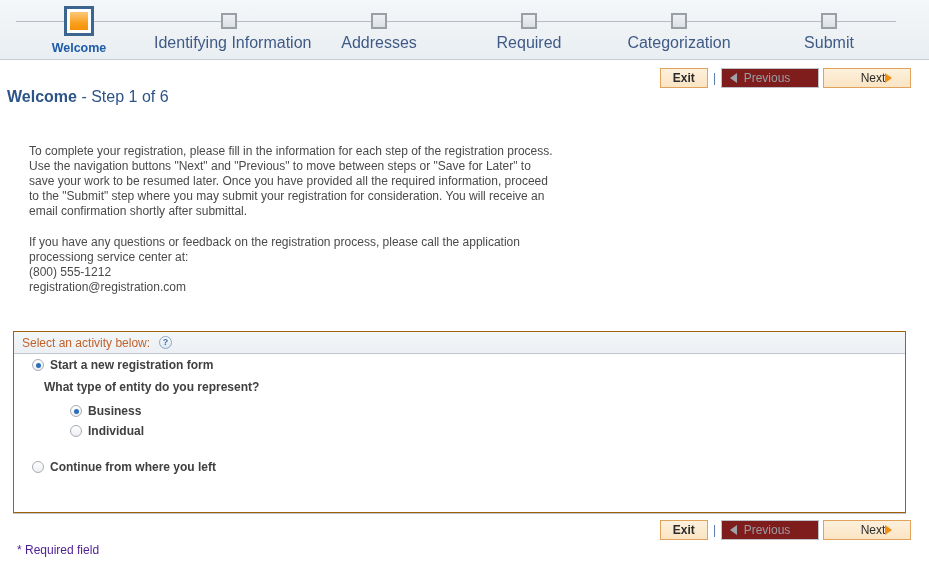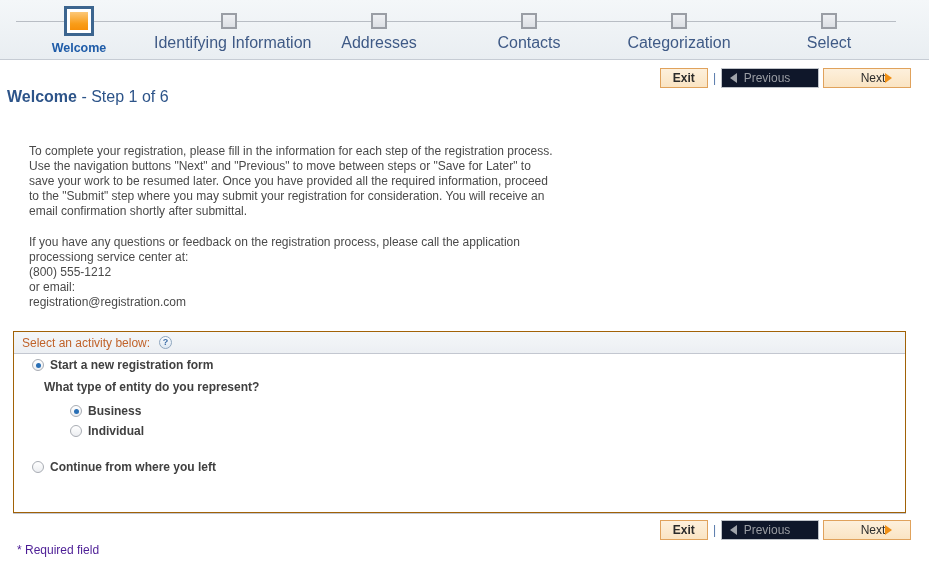--- a/index.html
+++ b/index.html
@@ -106,21 +106,21 @@
     padding: 0 6px;
   }
   .wbtn.exit { width: 48px; font-weight: bold; }
   .wbtn.next {
     width: 88px;
     padding: 0 9px 0 28px;
   }
   .wbtn.prev {
     width: 98px;
     border: 1px solid #bfc3c9;
-    background: #0f172a;
+    background: #7f1d1d;
     color: #9a9da3;
     cursor: default;
     justify-content: space-between;
     padding: 0 14px 0 8px;
   }
   .bar-sep {
     color: #5577aa;
     margin: 0 5px;
     font-size: 12px;
     line-height: 16px;
@@ -290,31 +290,31 @@
     <div class="step-label">Identifying Information</div>
   </div>
 
   <div class="step" style="left:379px">
     <div class="step-marker"></div>
     <div class="step-label">Addresses</div>
   </div>
 
   <div class="step" style="left:529px">
     <div class="step-marker"></div>
-    <div class="step-label">Contacts</div>
+    <div class="step-label">Required</div>
   </div>
 
   <div class="step" style="left:679px">
     <div class="step-marker"></div>
     <div class="step-label">Categorization</div>
   </div>
 
   <div class="step" style="left:829px">
     <div class="step-marker"></div>
-    <div class="step-label">Select</div>
+    <div class="step-label">Submit</div>
   </div>
 </div>
 
 <div class="btn-bar" id="btn-bar-top">
   <div class="wbtn exit">Exit</div>
   <div class="bar-sep">|</div>
   <div class="wbtn prev">
     <span class="tri-left"></span>
     <span>Previous</span>
     <span style="width:7px"></span>
@@ -328,21 +328,20 @@
 
 <div id="page-title">
   <span class="strong">Welcome</span><span class="light"> - Step 1 of 6</span>
 </div>
 
 <div id="intro">
   <p>To complete your registration, please fill in the information for each step of the registration process.  Use the navigation buttons "Next" and "Previous" to move between steps or "Save for Later" to save your work to be resumed later.  Once you have provided all the required information, proceed to the "Submit" step where you may submit your registration for consideration.  You will receive an email confirmation shortly after submittal.</p>
   <p>
     <span>If you have any questions or feedback on the registration process, please call the application processiong service center at:</span>
     <span class="contact-line">(800) 555-1212</span>
-    <span class="contact-line">or email:</span>
     <span class="contact-line">registration@registration.com</span>
   </p>
 </div>
 
 <div id="activity-panel">
   <div id="activity-header">
     <span class="hdr-text">Select an activity below:</span>
     <span class="help-icon">?</span>
   </div>
 

